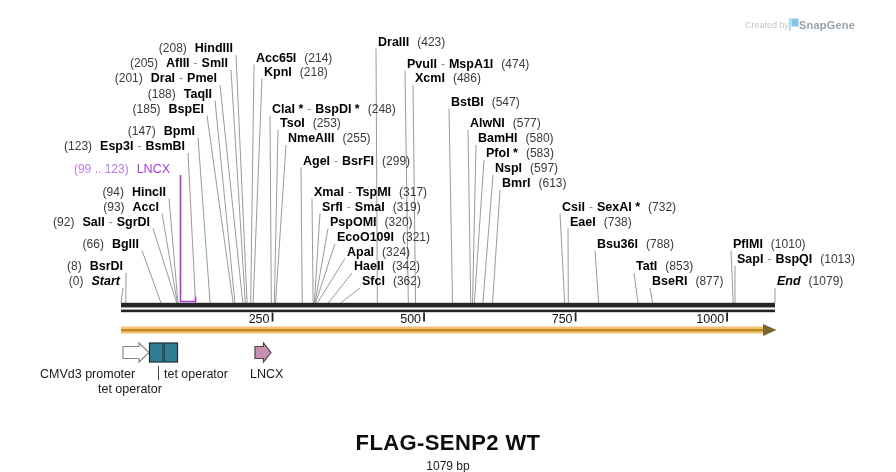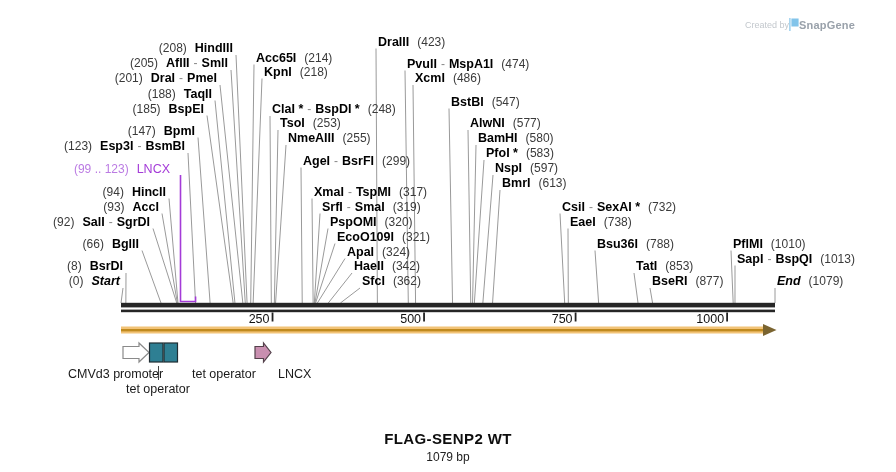--- a/index.html
+++ b/index.html
@@ -9,27 +9,27 @@
   .ename{font-weight:bold;fill:#000;font-size:12.5px;}
   .eterm{font-style:italic;}
   .epos{fill:#3a3a3a;font-size:12px;}
   .edash{fill:#888;font-size:12px;}
   .pname{fill:#A43BD8;font-size:12.5px;}
   .ppos{fill:#BB7BE3;font-size:12px;}
   .rulertxt{fill:#111;font-size:12.5px;}
   .watermark{position:absolute;top:3px;right:41px;display:flex;align-items:center;margin-top:15px;}
   .wm-created{font-size:9px;color:#c3c8cd;}
   .wm-brand{font-size:11px;color:#99a1aa;font-weight:bold;letter-spacing:.2px;text-align:center;}
-  .flabel{position:absolute;font-size:12.5px;color:#1a1a1a;white-space:nowrap;margin-left:28px;}
+  .flabel{position:absolute;font-size:12.5px;color:#1a1a1a;white-space:nowrap;}
   #lbl-promoter{left:40px;top:367px;}
   #lbl-tet-row1{left:164px;top:367px;}
   #lbl-tet-row2{left:98px;top:382px;}
   #lbl-flag{left:250px;top:367px;}
   .title-block{position:absolute;left:0;top:430px;width:100%;text-align:center;}
-  .map-title{font-size:15px;font-weight:bold;color:#0d0d0d;letter-spacing:.4px;}
+  .map-title{font-size:22px;font-weight:bold;color:#0d0d0d;letter-spacing:.4px;}
   .map-subtitle{font-size:12px;color:#222;margin-top:3px;}
 </style>
 </head>
 <body>
 
 <div class="canvas">
 
   <div class="watermark">
     <span class="wm-created">Created by</span>
     <svg width="10" height="13" viewBox="0 0 10 13">

